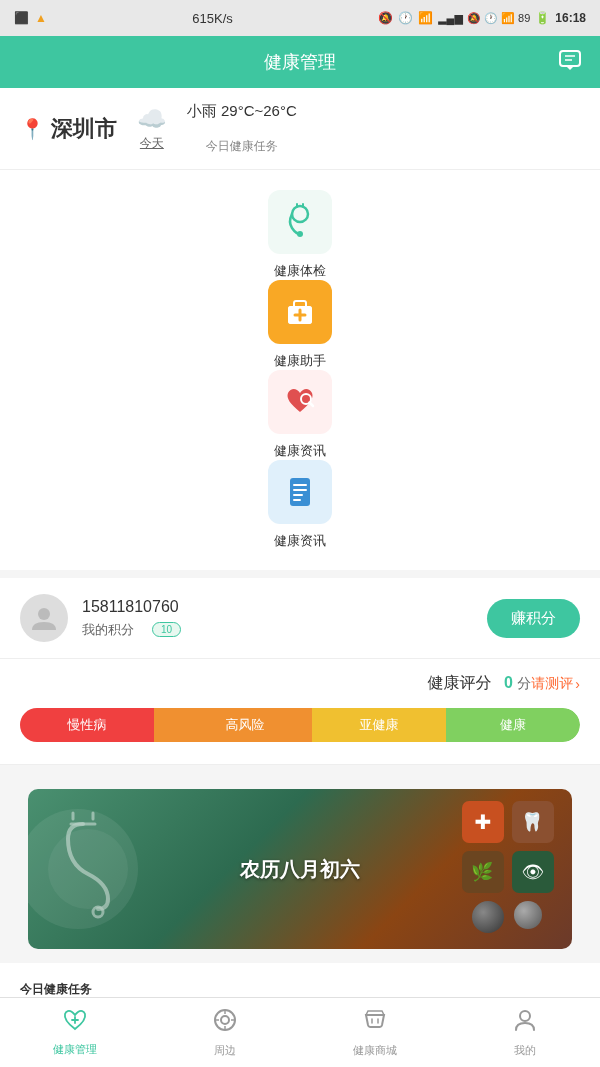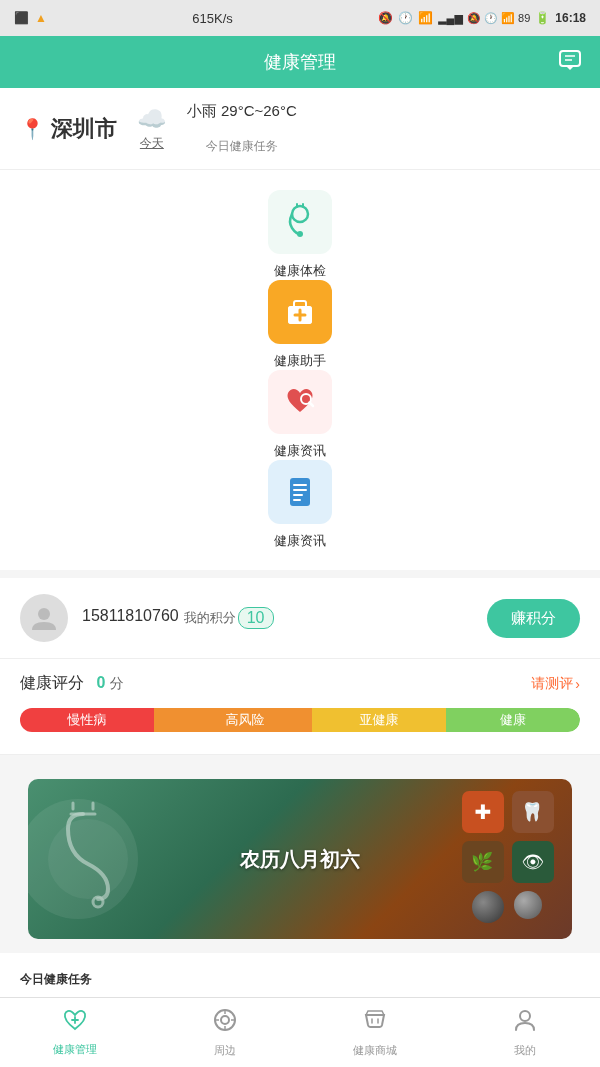--- a/index.html
+++ b/index.html
@@ -123,62 +123,62 @@
       width: 48px;
       height: 48px;
       border-radius: 50%;
       background: #ddd;
       display: flex;
       align-items: center;
       justify-content: center;
       font-size: 22px;
       color: #999;
     }
-    .user-info { display: flex; flex-direction: row; gap: 5px; }
+    .user-info { display: flex; flex-direction: column; gap: 5px; }
     .user-phone { font-size: 16px; color: #333; font-weight: 500; }
-    .user-points { display: flex; align-items: center; gap: 2px; font-size: 13px; color: #666; }
+    .user-points { display: flex; align-items: center; gap: 18px; font-size: 13px; color: #666; }
     .points-badge {
       background: #e8f8f0;
       border: 1px solid #3ec6a0;
       color: #3ec6a0;
       border-radius: 10px;
       padding: 1px 8px;
-      font-size: 16px;
+      font-size: 10px;
     }
     .earn-btn {
       background: #3ec6a0;
       color: white;
       border: none;
       border-radius: 22px;
       padding: 10px 24px;
       font-size: 15px;
       cursor: pointer;
     }
 
     
     .health-score-section {
       background: white;
       padding: 14px 20px 8px;
       border-bottom: 1px solid #eee;
     }
     .score-header {
       display: flex;
-      justify-content: space-between;
+      justify-content: flex-end;
       align-items: center;
       margin-bottom: 14px;
     }
     .score-title { font-size: 16px; color: #333; }
     .score-value { color: #3ec6a0; font-size: 16px; font-weight: bold; margin-left: 8px; }
     .score-unit { font-size: 14px; color: #666; }
     .rate-btn { color: #ff6b35; font-size: 14px; cursor: pointer; display: flex; align-items: center; gap: 2px; }
 
     
     .health-scale {
       display: flex;
-      height: 24px;
+      height: 34px;
       border-radius: 17px;
       overflow: hidden;
       margin-bottom: 14px;
     }
     .scale-seg {
       flex: 1;
       display: flex;
       align-items: center;
       justify-content: center;
       color: white;

